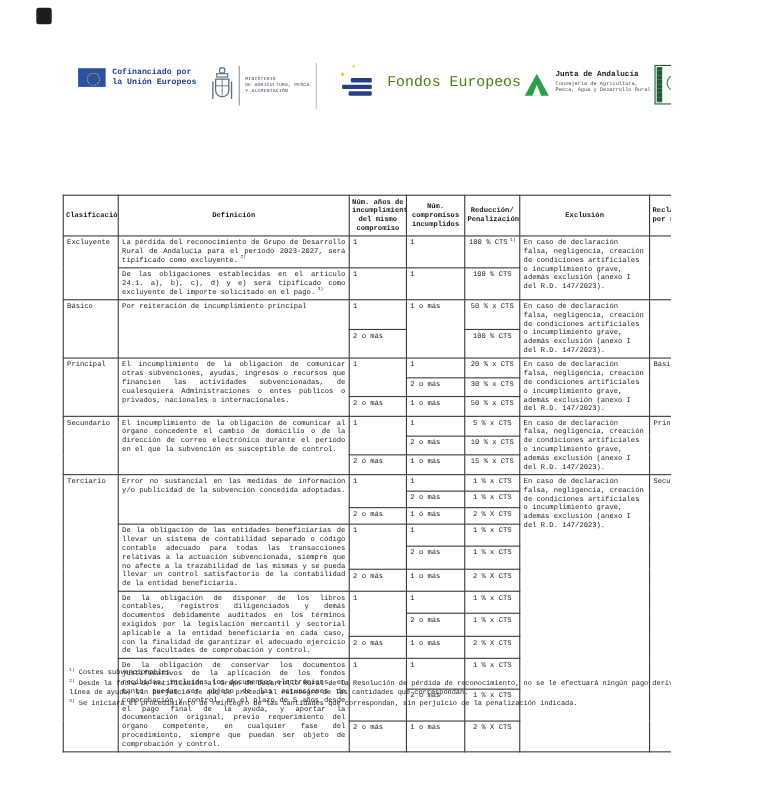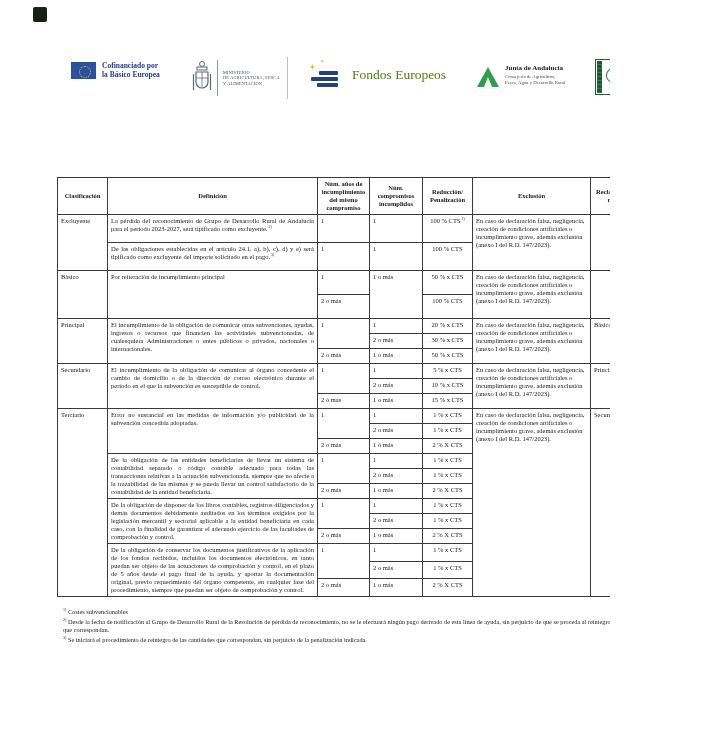--- a/index.html
+++ b/index.html
@@ -1,17 +1,17 @@
 <!DOCTYPE html>
 <html><head>
 <meta charset="utf-8">
 <style>
   html,body{margin:0;padding:0;background:#fff;}
   .page{position:relative;width:610px;height:729px;background:#ffffff;overflow:hidden;
-        font-family:Liberation Serif, serif;color:#1a1a1a;}
+        font-family:Liberation Mono, monospace;color:#1a1a1a;}
 
   
   .corner-square{position:absolute;left:33px;top:7px;width:14px;height:15px;background:#1a2017;border-radius:2px;}
 
   
   .logoband{position:absolute;top:0;left:0;width:711px;height:120px;}
   .eu-logo{position:absolute;left:71px;top:62px;display:flex;align-items:center;}
   .eu-flag{width:25px;height:17px;background:#2950a3;position:relative;flex:none;}
   .eu-stars{position:absolute;left:50%;top:50%;width:10px;height:10px;margin:-5px 0 0 -5px;
             border:1px dotted #f7c600;border-radius:50%;}
@@ -82,21 +82,21 @@
   <div class="corner-square"></div>
 
   <div class="logoband">
 
     <div class="eu-logo">
       <div class="eu-flag">
           <div class="eu-stars"></div>
         </div>
       <div class="eu-text">
         <div>Cofinanciado por</div>
-        <div>la Básico Europea</div>
+        <div>la Unión Europeos</div>
       </div>
     </div>
 
     <div class="ministerio">
       <svg class="crest" viewBox="0 0 20 36">
         <circle cx="10" cy="4" r="2.5" fill="none" stroke="#5a6b7d" stroke-width="1"></circle>
         <rect x="5" y="7" width="10" height="3" fill="none" stroke="#5a6b7d" stroke-width="1"></rect>
         <path d="M4 12 h12 v10 a6 6 0 0 1 -6 6 a6 6 0 0 1 -6 -6 z" fill="none" stroke="#5a6b7d" stroke-width="1.2"></path>
         <line x1="10" y1="12" x2="10" y2="27" stroke="#5a6b7d" stroke-width="0.8"></line>
         <line x1="4" y1="18" x2="16" y2="18" stroke="#5a6b7d" stroke-width="0.8"></line>

